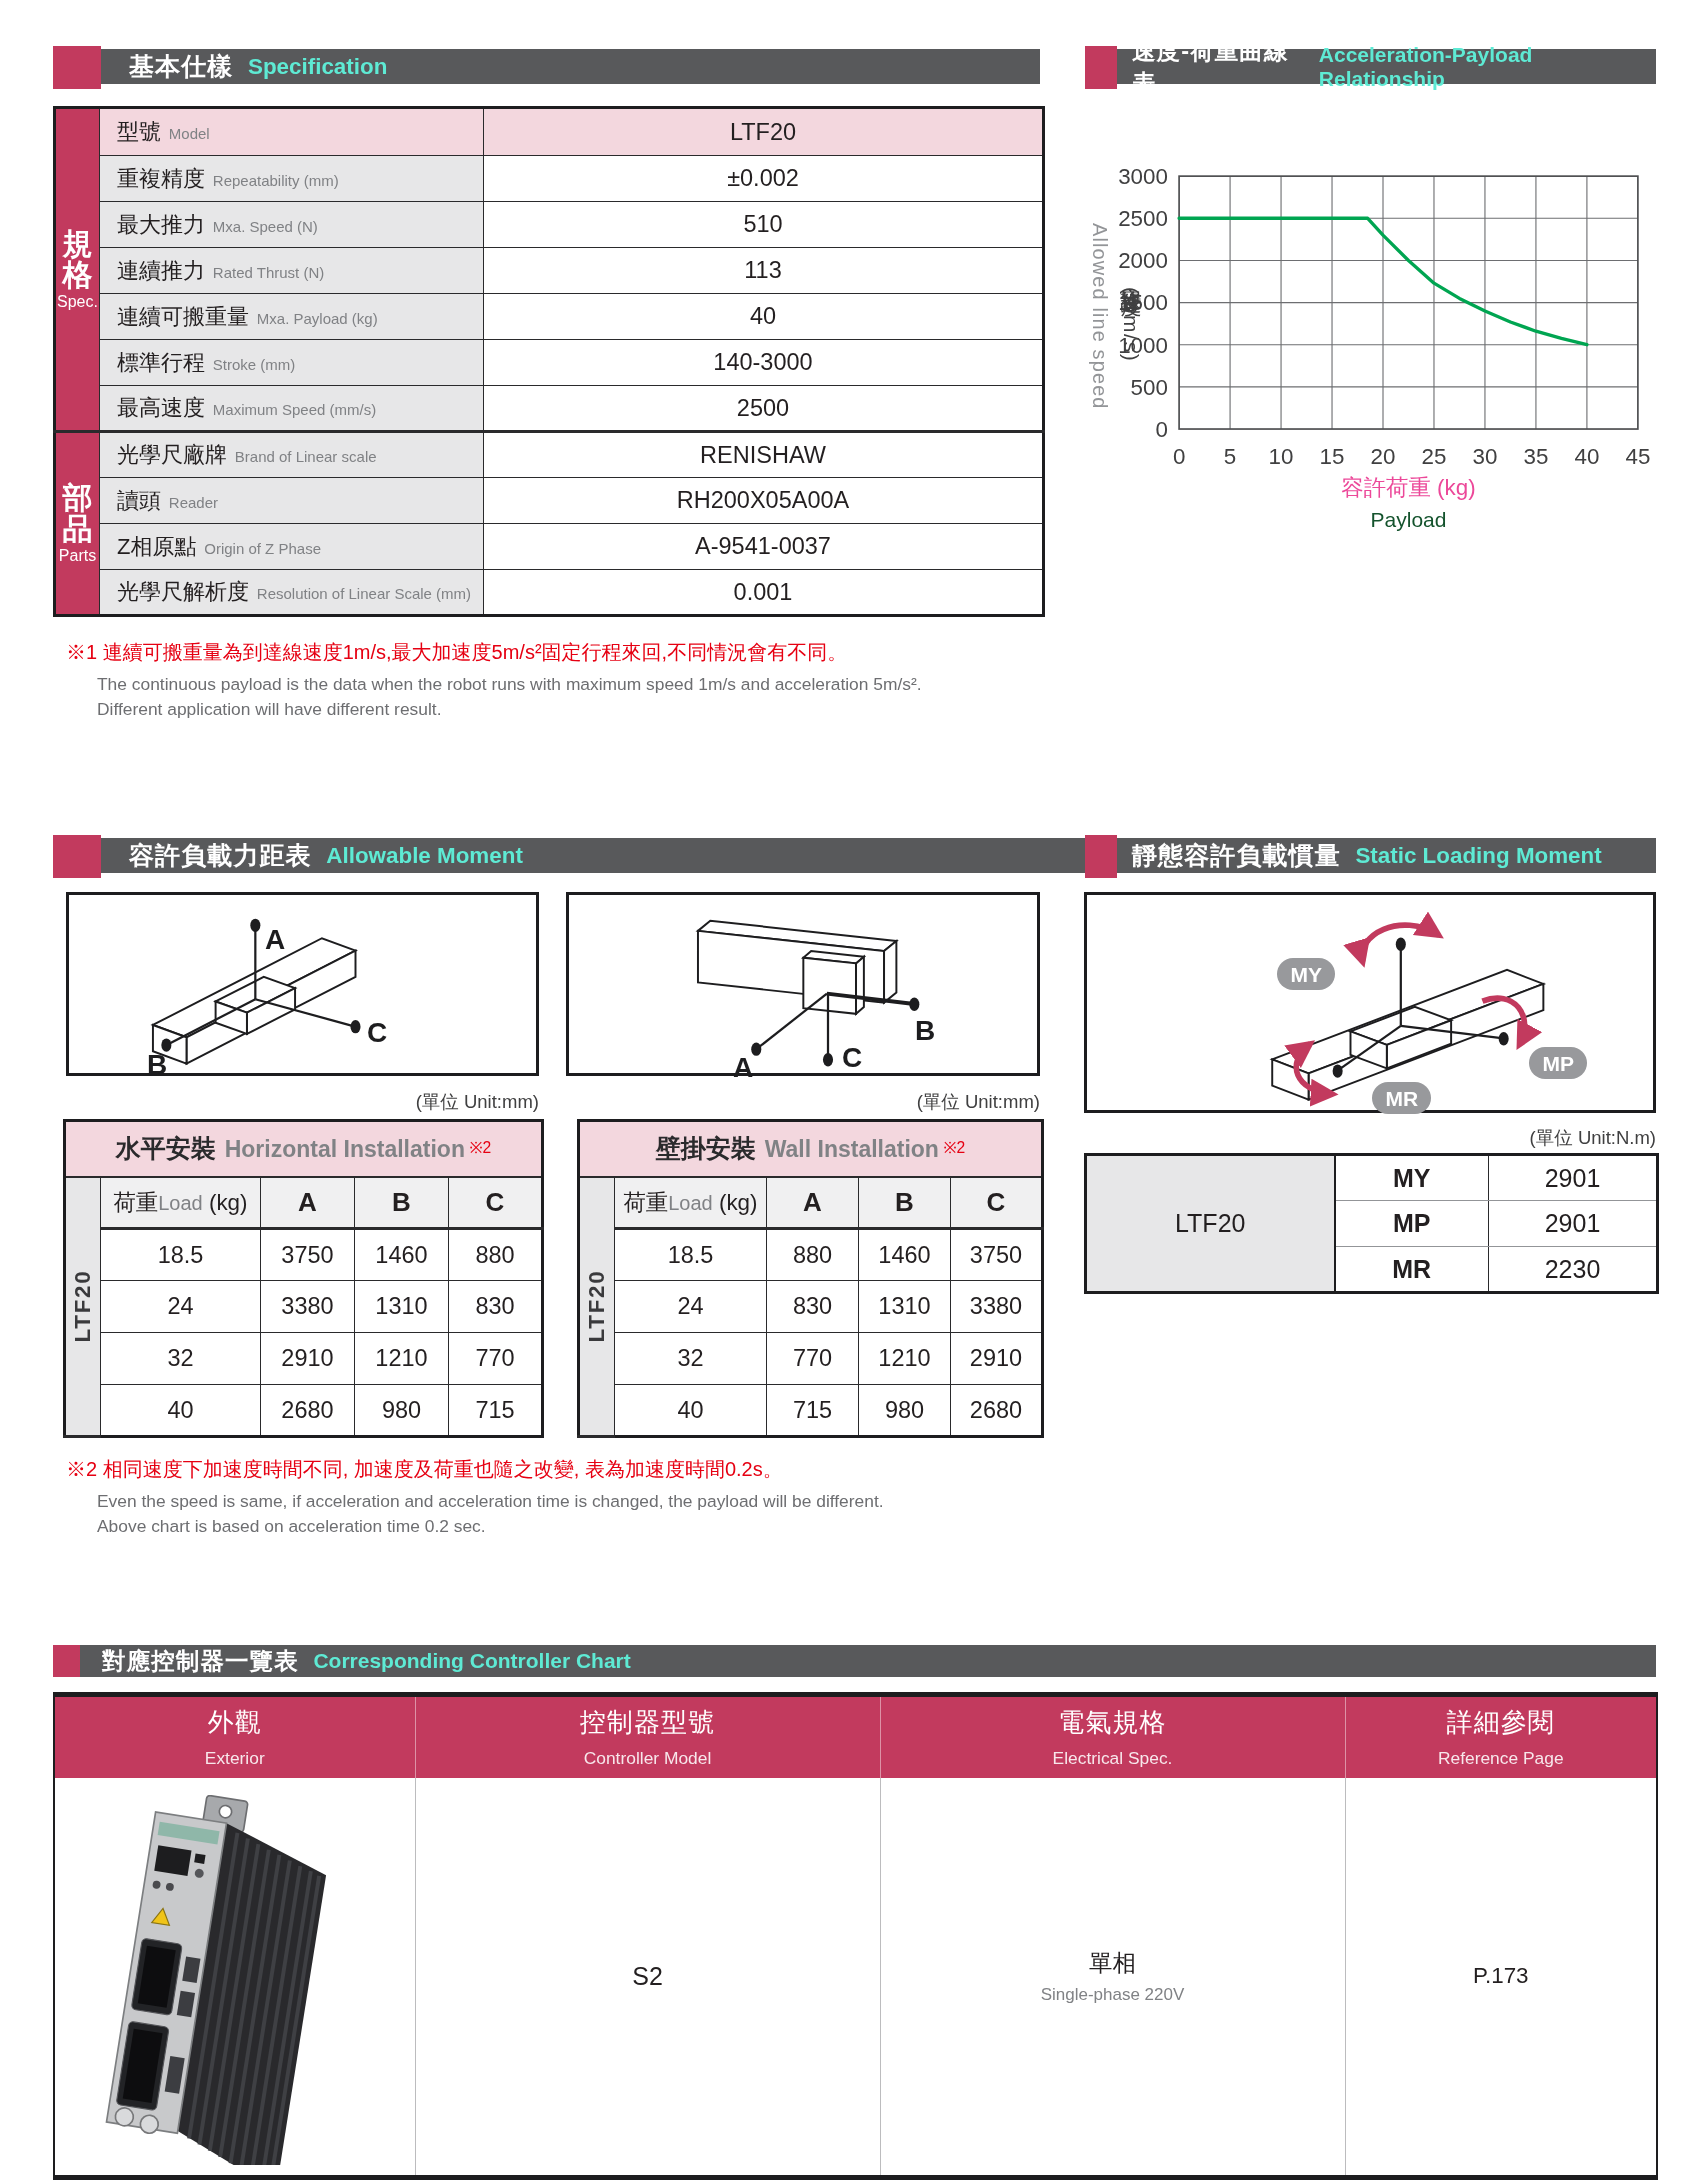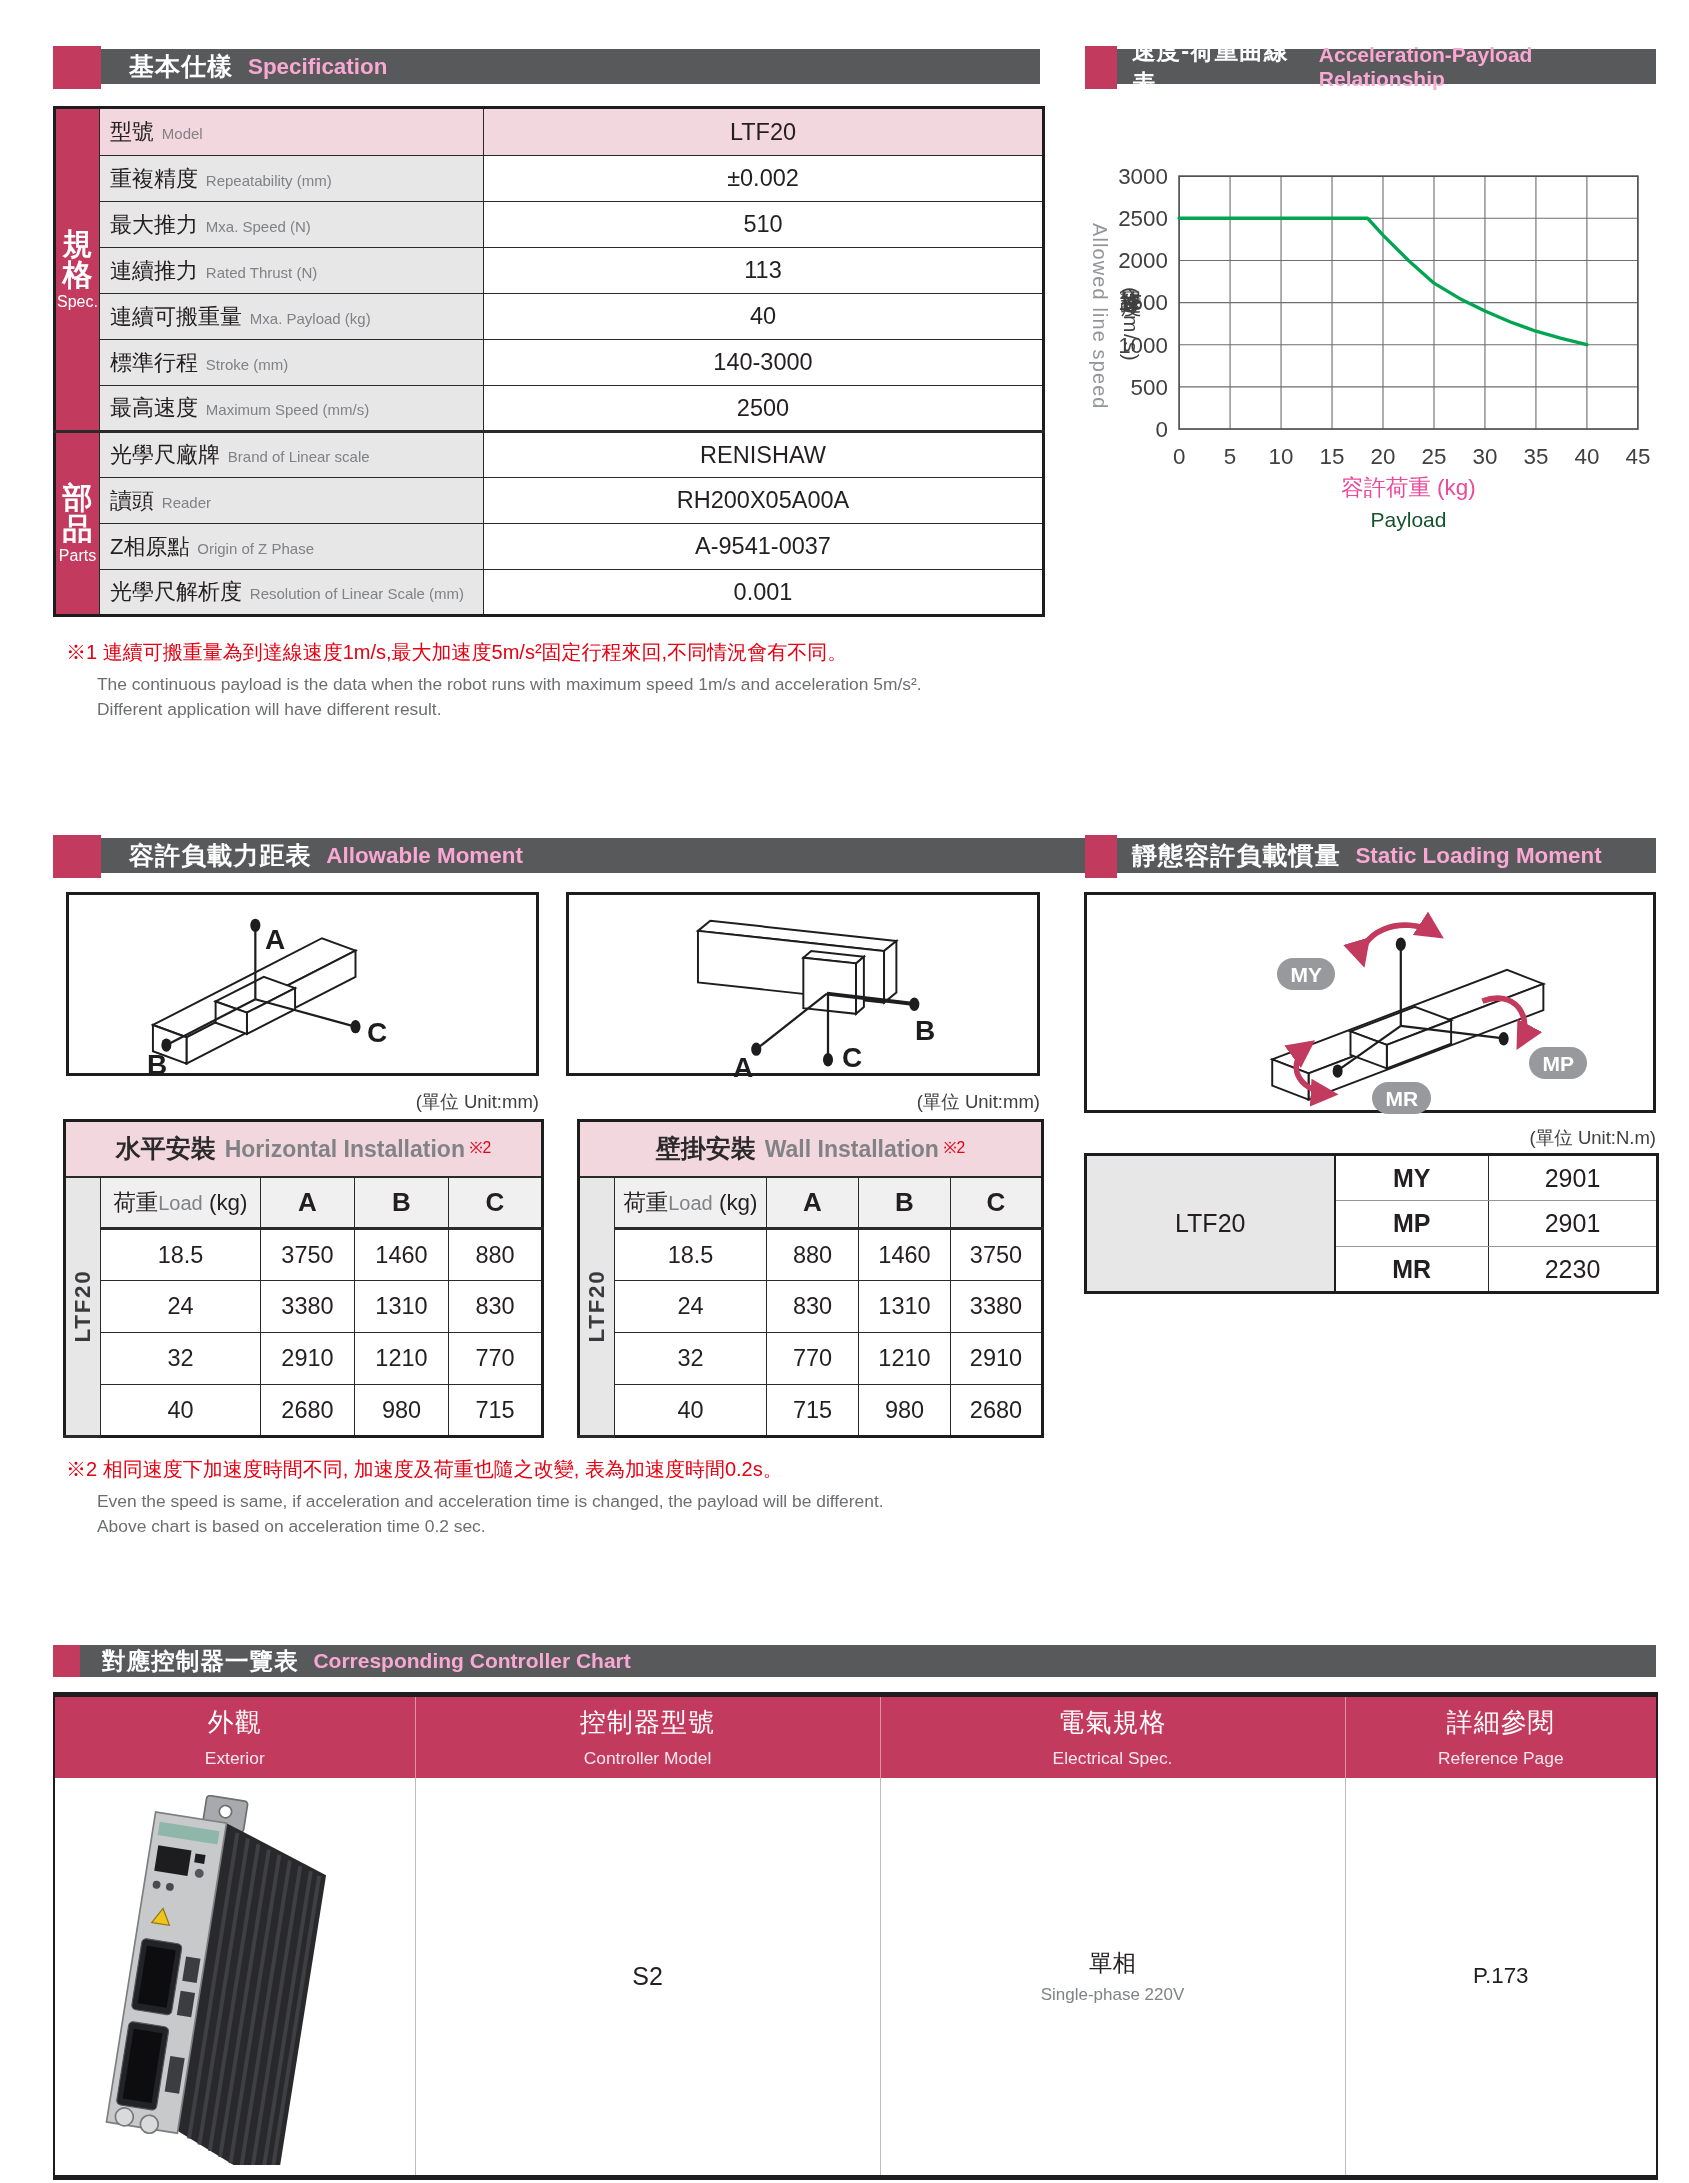--- a/index.html
+++ b/index.html
@@ -4,32 +4,32 @@
 <style>
   * { margin:0; padding:0; box-sizing:border-box; }
   html,body { width:1690px; height:2183px; background:#ffffff; }
   body { font-family:"Liberation Sans", sans-serif; color:#231f20; }
   .page { position:relative; width:1690px; height:2183px; background:#fff; overflow:hidden; }
 
   
   .secbar { position:absolute; height:35px; background:#58595b; display:flex; align-items:center; }
   .secbar .block { position:absolute; left:0; top:-2.8px; bottom:-5px; background:#c23a5e; }
   .secbar .zh { color:#fff; font-weight:bold; font-size:25px; letter-spacing:1.1px; }
-  .secbar .en { color:#f9a8d4; font-weight:bold; font-size:22.4px; margin-left:14.6px; }
+  .secbar .en { color:#5eead4; font-weight:bold; font-size:22.4px; margin-left:14.6px; }
 
   
   table { border-collapse:collapse; }
   .spec-table { position:absolute; left:53px; top:106px; width:989px; table-layout:fixed; border:3.9px solid #1d1d1f; }
   .spec-table td { border:1.7px solid #2a2a2c; height:46px; }
   .spec-table tr.first td { height:48px; }
   .spec-table tr.thick td { border-top-width:3.9px; }
   .spec-table td.band { background:#c23a5e; color:#fff; text-align:center; vertical-align:middle; }
   .band-zh div { font-size:30px; font-weight:bold; line-height:1.04; }
   .band-en { font-size:16px; margin-top:2.2px; }
-  .spec-table td.lab { background:#e7e7e8; padding-left:10px; }
+  .spec-table td.lab { background:#e7e7e8; padding-left:17px; }
   .spec-table td.lab .zh { font-size:22px; }
   .spec-table td.lab .en { font-size:15px; color:#808285; margin-left:7.8px; }
   .spec-table td.val { background:#fff; text-align:center; font-size:23.5px; }
   .spec-table .pink { background:#f3d7de !important; }
 
   
   .note { position:absolute; }
   .note .red { color:#e60012; font-size:20px; line-height:1.35; }
   .note .gray { color:#6d6e71; font-size:17.4px; margin-left:31px; margin-top:6.7px; line-height:1.35; }
 

